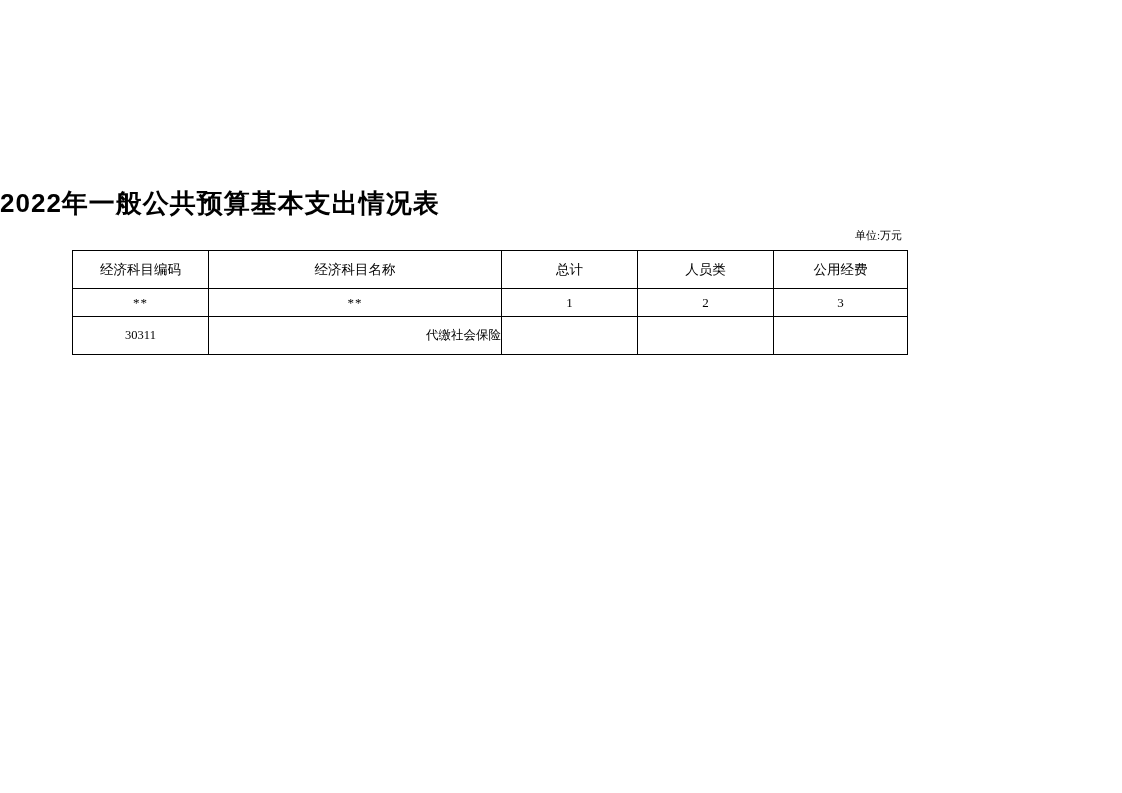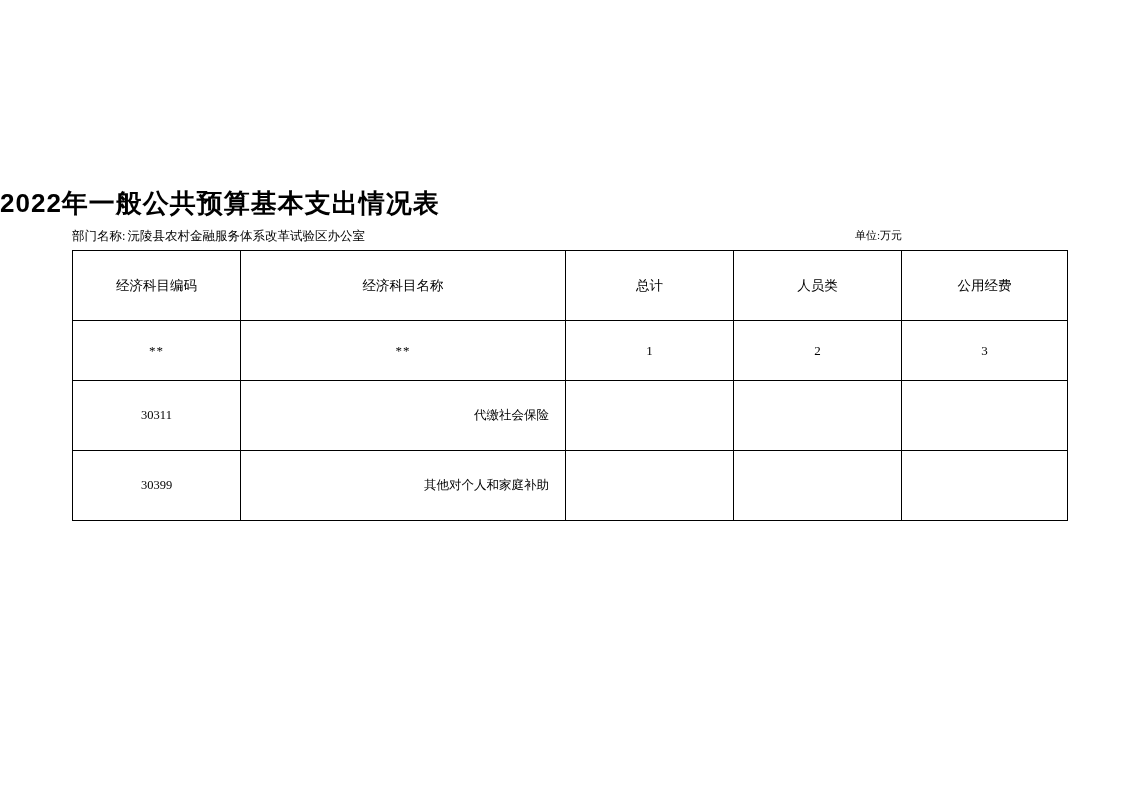--- a/index.html
+++ b/index.html
@@ -64,21 +64,21 @@
     position: absolute;
     left: 72px;
     top: 250px;
     border-collapse: collapse;
     table-layout: fixed;
     width: 830px;
   }
   table.budget td {
     border: 1px solid #000000;
     font-size: 13px;
-    padding: 16px;
+    padding: 0;
     vertical-align: middle;
   }
   td.c-code { width: 135px; }
   td.c-name { width: 292px; }
   td.c-total { width: 135px; }
   td.c-person { width: 135px; }
   td.c-public { width: 133px; }
 
   tr.head td {
     height: 37px;
@@ -107,23 +107,20 @@
   }
 </style>
 </head>
 <body>
 
 <div class="page">
 
   <div class="doc-title">2022年一般公共预算基本支出情况表</div>
 
   <div class="meta-row">
-    <div class="meta-left">
-      <span class="label">部门名称:</span><span class="value">沅陵县农村金融服务体系改革试验区办公室</span>
-    </div>
     <div class="meta-right">单位:万元</div>
   </div>
 
   <table class="budget">
     <tbody>
       <tr class="head">
         <td class="c-code">经济科目编码</td>
         <td class="c-name">经济科目名称</td>
         <td class="c-total">总计</td>
         <td class="c-person">人员类</td>
@@ -136,23 +133,16 @@
         <td class="c-person">2</td>
         <td class="c-public">3</td>
       </tr>
       <tr class="datarow">
         <td class="c-code">30311</td>
         <td class="c-name">代缴社会保险</td>
         <td class="c-total"></td>
         <td class="c-person"></td>
         <td class="c-public"></td>
       </tr>
-      <tr class="datarow">
-        <td class="c-code">30399</td>
-        <td class="c-name">其他对个人和家庭补助</td>
-        <td class="c-total"></td>
-        <td class="c-person"></td>
-        <td class="c-public"></td>
-      </tr>
     </tbody>
   </table>
 
 </div>
 
 </body></html>

